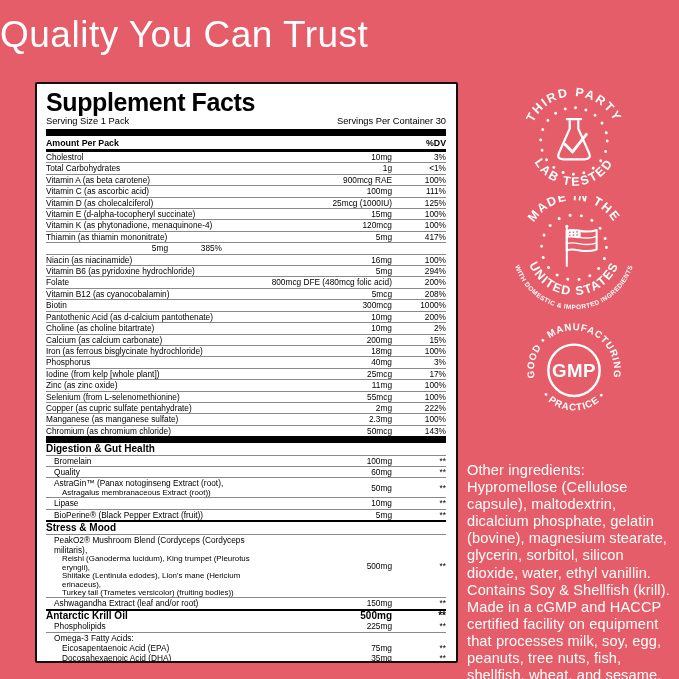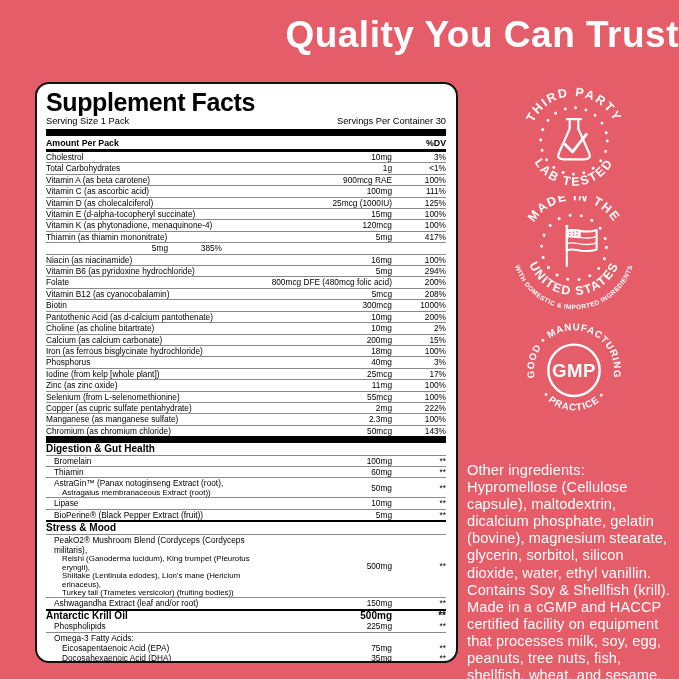--- a/index.html
+++ b/index.html
@@ -2,27 +2,27 @@
 <html><head>
 <meta charset="utf-8">
 <style>
   html,body{margin:0;padding:0}
   body{
     width:679px;height:679px;position:relative;overflow:hidden;
     background:#E55D68;
     font-family:"Liberation Sans",sans-serif;
   }
   .page-title{
-    position:absolute;top:14px;left:0;width:100%;text-align:right;
-    color:#fff;font-size:37px;font-weight:700;letter-spacing:.5px;
+    position:absolute;top:14px;left:0;width:100%;text-align:left;
+    color:#fff;font-size:37px;font-weight:400;letter-spacing:.5px;
   }
   
   .panel{
     position:absolute;left:35px;top:82px;width:423px;height:581px;
-    background:#fff;border:2px solid #111;border-radius:14px;
+    background:#fff;border:2px solid #111;border-radius:2px;
     padding:5px 10px 4px 9px;box-sizing:border-box;color:#000;overflow:hidden;
   }
   .sf-title{font-size:25px;font-weight:bold;letter-spacing:-.4px;line-height:26px;margin:0}
   .serving-row{display:flex;justify-content:space-between;font-size:9.3px;margin:1px 0 3px}
   .bar{background:#000}
   .bar.thick{height:7px}
   .colhead{display:flex;font-weight:bold;font-size:8.8px;padding:1.5px 0;border-bottom:3px solid #000}
   .colhead .dv,.colhead .amtspacer{margin-left:auto}
   .row{display:flex;align-items:center;border-top:1px solid #8a8a8a;font-size:8.3px;line-height:10.4px}
   .row.norule{border-top:none}
@@ -245,21 +245,21 @@
       <div class="sec nobord">Digestion &amp; Gut Health</div>
       <div class="row">
         <div class="nm ind1">
           <div>Bromelain</div>
         </div>
         <div class="amt">100mg</div>
         <div class="dv">**</div>
       </div>
       <div class="row">
         <div class="nm ind1">
-          <div>Thiamin</div>
+          <div>Quality</div>
         </div>
         <div class="amt">60mg</div>
         <div class="dv">**</div>
       </div>
       <div class="row">
         <div class="nm ind1">
           <div>AstraGin™ (Panax notoginseng Extract (root),</div>
           <div class="cont">Astragalus membranaceous Extract (root))</div>
         </div>
         <div class="amt">50mg</div>

